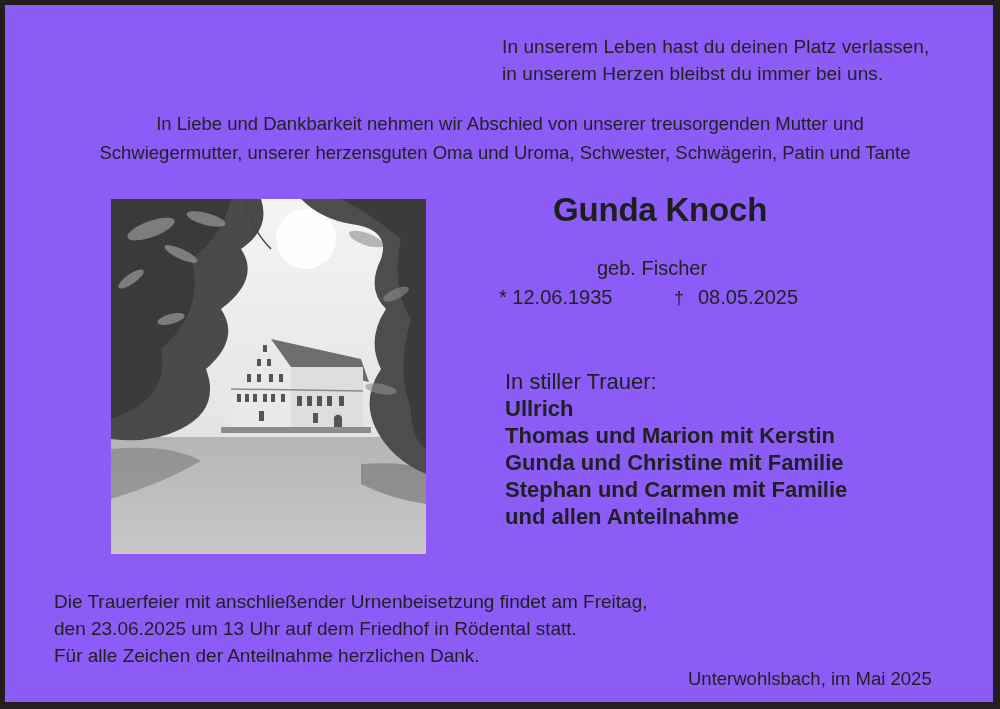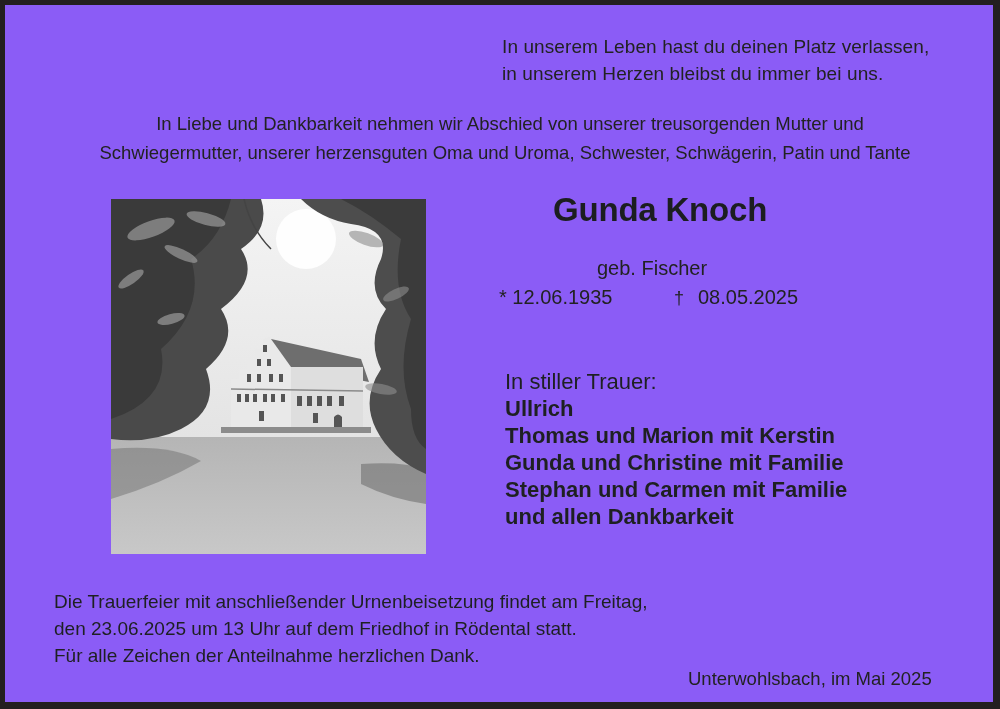--- a/index.html
+++ b/index.html
@@ -131,21 +131,21 @@
   <div class="abs dates">
     <span class="birth"><span>*</span> <span>12.06.1935</span></span><span class="death-sym">†</span><span>08.05.2025</span>
   </div>
 
   <div class="abs mourn">
     <div class="heading">In stiller Trauer:</div>
     <div class="fam">Ullrich</div>
     <div class="fam">Thomas und Marion mit Kerstin</div>
     <div class="fam">Gunda und Christine mit Familie</div>
     <div class="fam">Stephan und Carmen mit Familie</div>
-    <div class="fam">und allen Dankbarkeit</div>
+    <div class="fam">und allen Anteilnahme</div>
   </div>
 
   <div class="abs service">
     <div>Die Trauerfeier mit anschließender Urnenbeisetzung findet am Freitag,</div>
     <div>den 23.06.2025 um 13 Uhr auf dem Friedhof in Rödental statt.</div>
     <div>Für alle Zeichen der Anteilnahme herzlichen Dank.</div>
   </div>
 
   <div class="abs place">Unterwohlsbach, im Mai 2025</div>
 </div>

